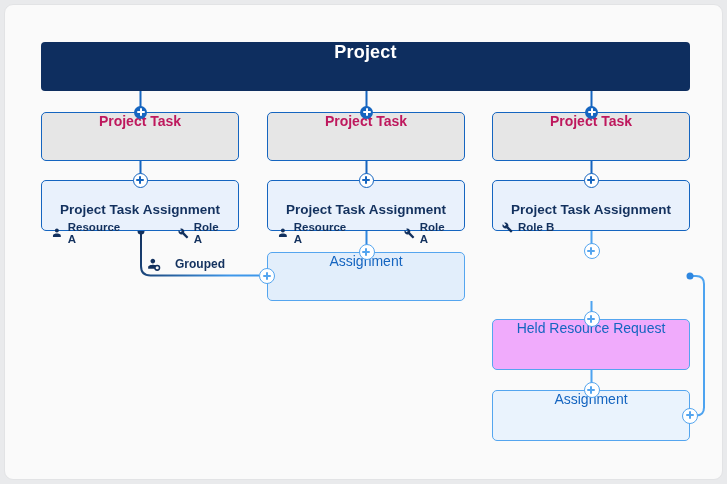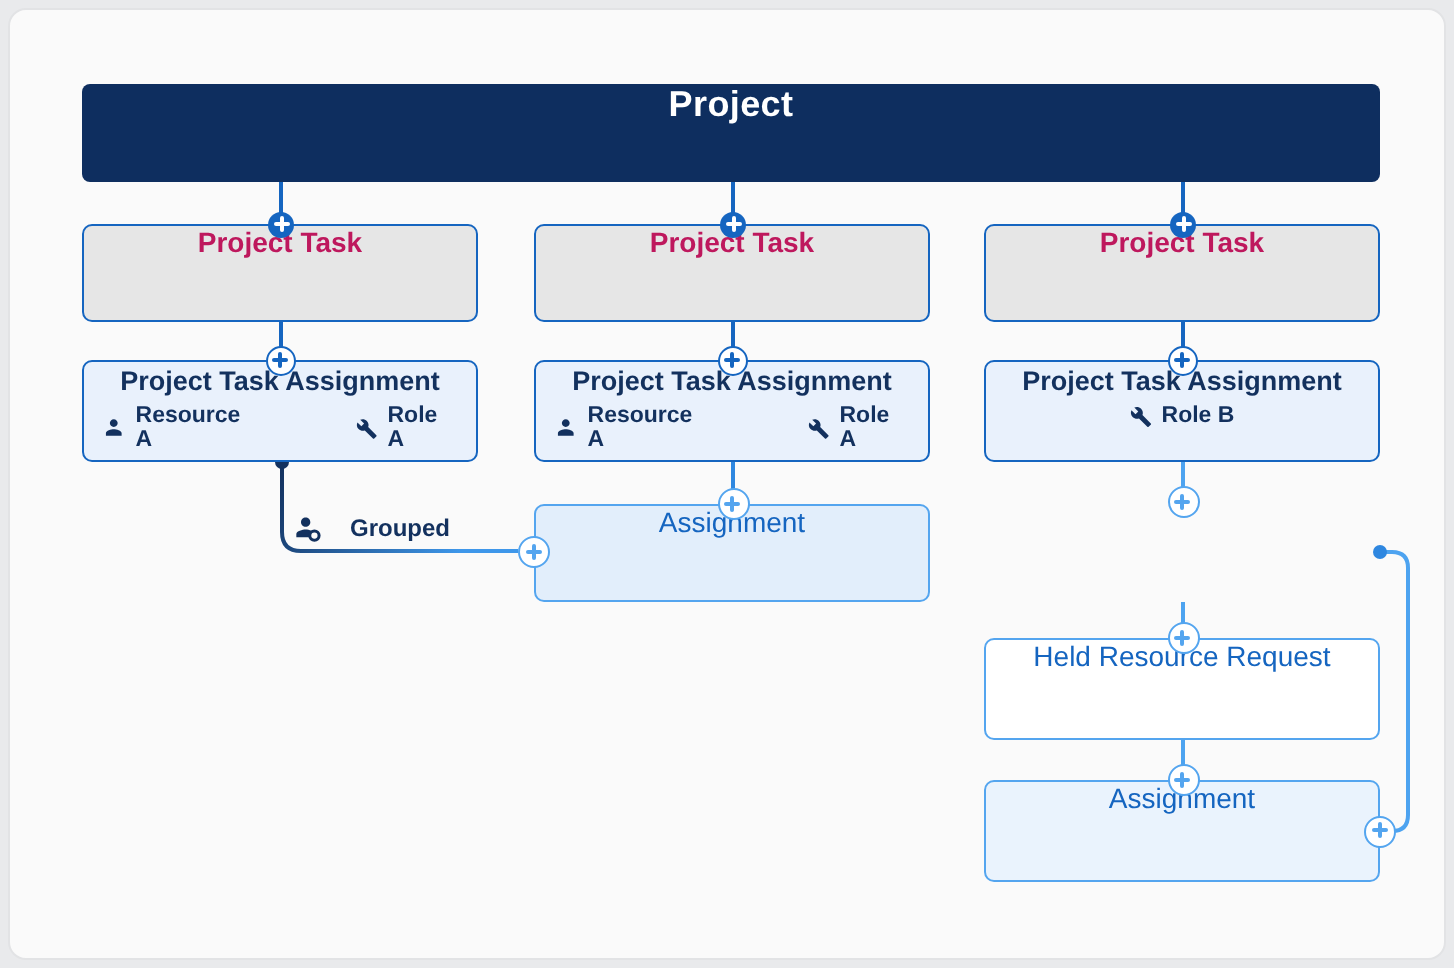--- a/index.html
+++ b/index.html
@@ -46,32 +46,32 @@
     color: #be185d;
     font-size: 14px; font-weight: bold;
   }
   .pta-box {
     width: 198px; height: 51px;
     top: 180px;
     background: #e9f1fc;
     border: 1.5px solid #1565c0;
     color: #13315e;
     justify-content: flex-start;
-    padding: 1px 9px 6px 9px;
+    padding: 20px 9px 6px 9px;
   }
   .pta-title { font-size: 13.5px; font-weight: bold; line-height: 17px; }
   .pta-row {
     width: 100%;
     display: flex;
     justify-content: space-between;
     align-items: center;
     margin-top: 3px;
     gap: 48px;
   }
-  .pta-row.right-only { justify-content: center; }
+  .pta-row.right-only { justify-content: flex-start; }
   .chip {
     display: inline-flex;
     align-items: center;
     gap: 5px;
     font-size: 11.5px;
     font-weight: bold;
     color: #13315e;
   }
   .chip svg { display: block; }
   .col1 { left: 41px; }
@@ -79,21 +79,21 @@
   .col3 { left: 492px; }
 
   .light-box {
     width: 198px;
     border: 1.5px solid #54a5ef;
     color: #1565c0;
     font-size: 14px; font-weight: normal;
   }
   .assignment-mid   { top: 252px; height: 49px; background: #e2eefb; }
   .resource-request { top: 251px; height: 50px; background: #ffffff; }
-  .held-request     { top: 319px; height: 51px; background: #ffffff; }
+  .held-request     { top: 319px; height: 51px; background: #f0abfc; }
   .assignment-right { top: 390px; height: 51px; background: #eaf3fd; }
 
   .plus {
     position: absolute;
     z-index: 3;
     border-radius: 50%;
   }
   .plus::before, .plus::after { content: ""; position: absolute; border-radius: 1px; }
   .plus-filled { width: 13px; height: 13px; background: #1565c0; }
   .plus-filled::before { left: 5.5px; top: 2.5px; width: 2px; height: 8px; background: #fff; }

